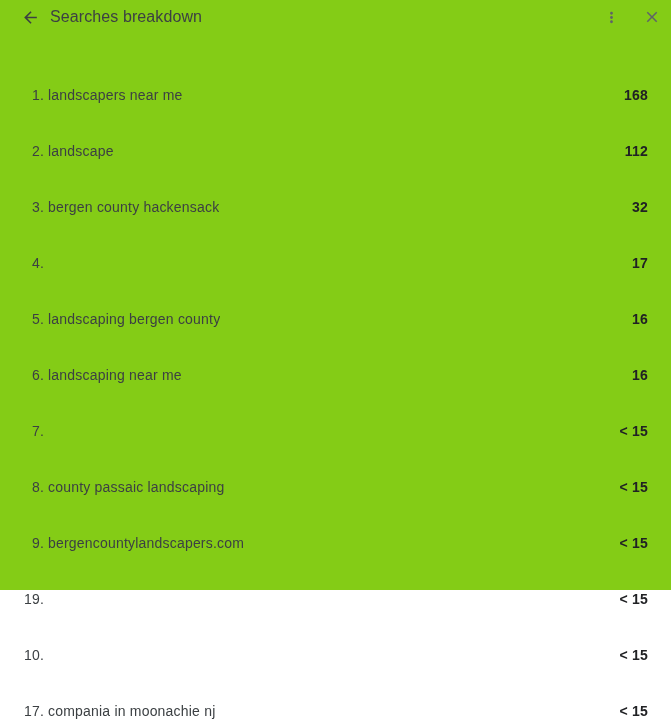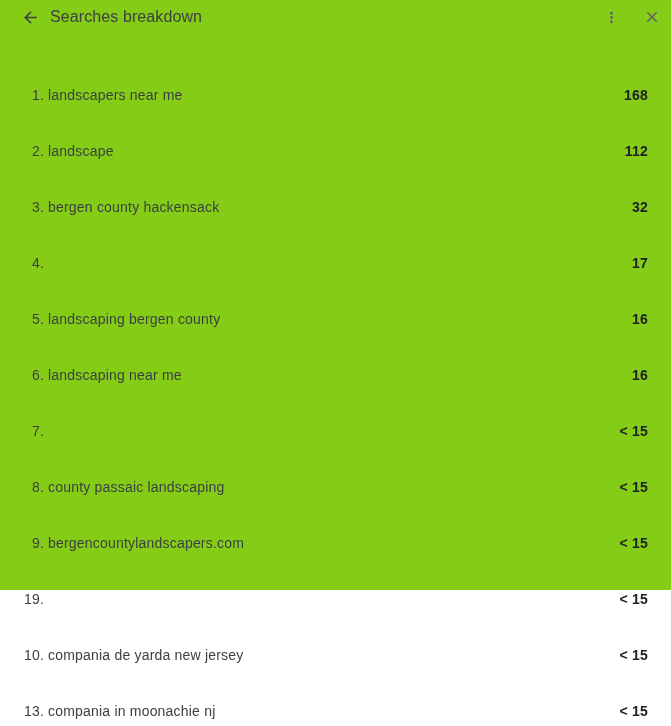--- a/index.html
+++ b/index.html
@@ -154,23 +154,22 @@
         <span class="rank">9.</span>
         <span class="term">bergencountylandscapers.com</span>
         <span class="value">&lt; 15</span>
       </div>
       <div class="row">
         <span class="rank">19.</span>
         <span class="value">&lt; 15</span>
       </div>
       <div class="row">
         <span class="rank">10.</span>
-        <span class="term">compania de yarda new jersey</span>
         <span class="value">&lt; 15</span>
       </div>
       <div class="row">
-        <span class="rank">13.</span>
+        <span class="rank">17.</span>
         <span class="term">compania in moonachie nj</span>
         <span class="value">&lt; 15</span>
       </div>
     </div>
 
 </div>
 
 </body></html>

